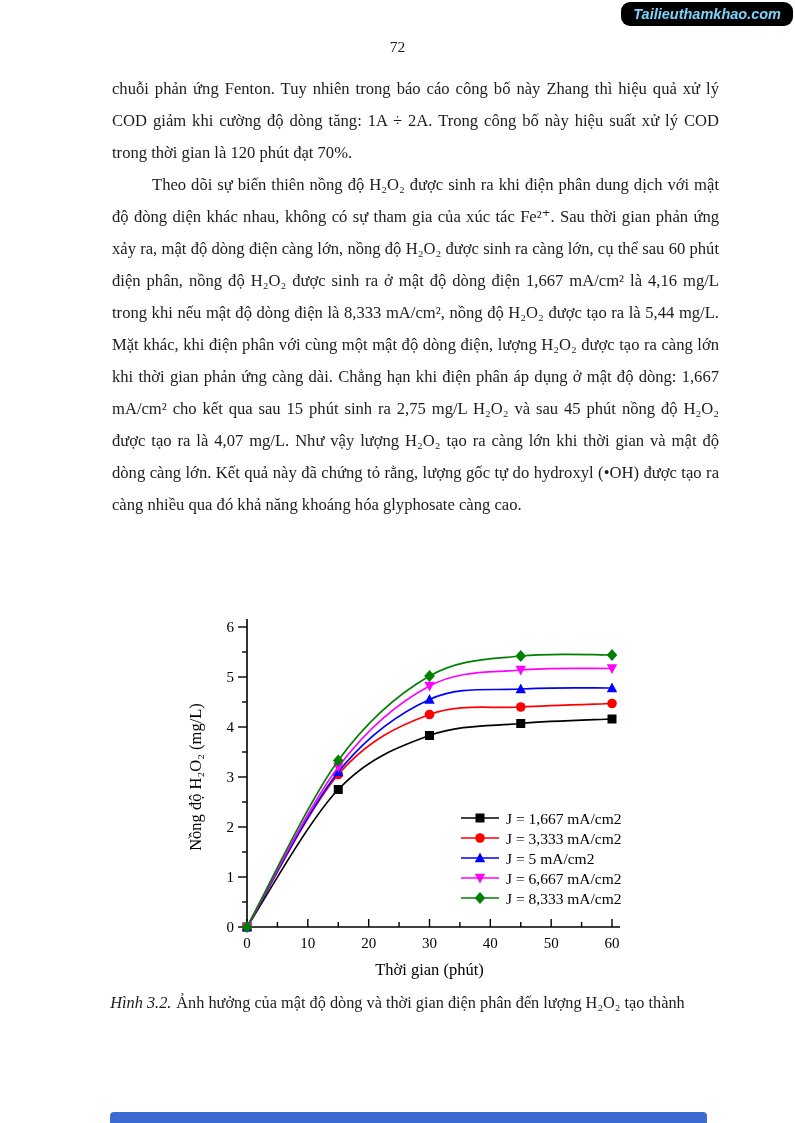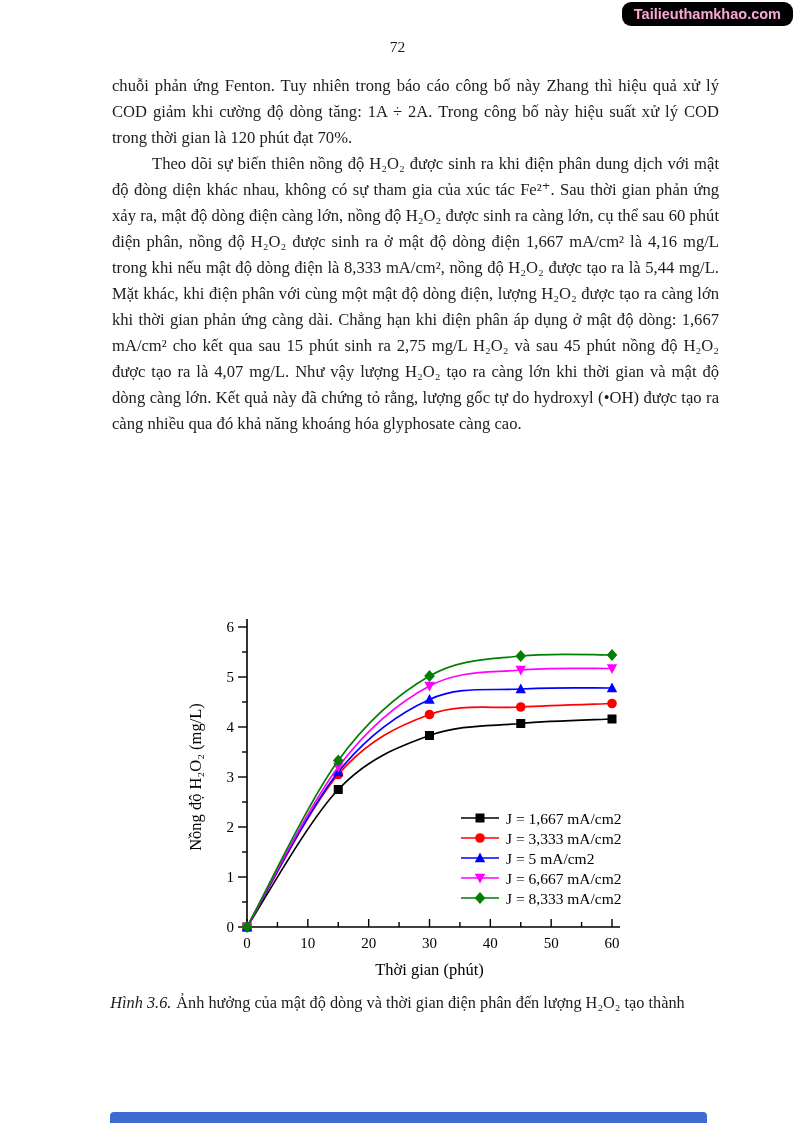--- a/index.html
+++ b/index.html
@@ -19,21 +19,21 @@
     font-family:"Liberation Sans","DejaVu Sans",sans-serif;
     font-weight:700;font-size:14.5px;line-height:18px;
     cursor:pointer;
   }
   .pagenum{
     position:absolute;top:38px;left:0;width:100%;
     text-align:center;font-size:15.5px;
   }
   .body-text{
     position:absolute;top:73px;left:112px;width:607px;
-    font-size:16.6px;line-height:26px;
+    font-size:16.6px;line-height:32px;
     text-align:justify;
   }
   .para{margin:0;padding:0;}
   .para.indent{text-indent:40px;}
   .chart-wrap{
     position:absolute;top:617px;left:185px;width:470px;height:370px;
   }
   .caption{
     position:absolute;top:990px;left:0;width:100%;
     text-align:center;font-size:16.3px;line-height:26px;
@@ -43,21 +43,21 @@
     position:absolute;bottom:0;left:110px;width:597px;height:11px;
     border-radius:4px 4px 0 0;
   }
   svg text{font-family:"Liberation Serif","DejaVu Serif",serif;fill:#000;}
 </style>
 </head>
 <body>
 
 <div class="page">
 
-  <div class="badge" style="background: rgb(0, 0, 0); color: #f9a8d4;">
+  <div class="badge" style="background: rgb(0, 0, 0); color: #7dd3fc; font-style: italic;">
     <span>Tailieuthamkhao.com</span>
   </div>
 
   <div class="pagenum">72</div>
 
   <div class="body-text">
     <p class="para">chuỗi phản ứng Fenton. Tuy nhiên trong báo cáo công bố này Zhang thì hiệu quả xử lý COD giảm khi cường độ dòng tăng: 1A ÷ 2A. Trong công bố này hiệu suất xử lý COD trong thời gian là 120 phút đạt 70%.</p>
     <p class="para indent">Theo dõi sự biến thiên nồng độ H₂O₂ được sinh ra khi điện phân dung dịch với mật độ đòng diện khác nhau, không có sự tham gia của xúc tác Fe²⁺. Sau thời gian phản ứng xảy ra, mật độ dòng điện càng lớn, nồng độ H₂O₂ được sinh ra càng lớn, cụ thể sau 60 phút điện phân, nồng độ H₂O₂ được sinh ra ở mật độ dòng điện 1,667 mA/cm² là 4,16 mg/L trong khi nếu mật độ dòng điện là 8,333 mA/cm², nồng độ H₂O₂ được tạo ra là 5,44 mg/L. Mặt khác, khi điện phân với cùng một mật độ dòng điện, lượng H₂O₂ được tạo ra càng lớn khi thời gian phản ứng càng dài. Chẳng hạn khi điện phân áp dụng ở mật độ dòng: 1,667 mA/cm² cho kết qua sau 15 phút sinh ra 2,75 mg/L H₂O₂ và sau 45 phút nồng độ H₂O₂ được tạo ra là 4,07 mg/L. Như vậy lượng H₂O₂ tạo ra càng lớn khi thời gian và mật độ dòng càng lớn. Kết quả này đã chứng tỏ rằng, lượng gốc tự do hydroxyl (•OH) được tạo ra càng nhiều qua đó khả năng khoáng hóa glyphosate càng cao.</p>
   </div>
 
@@ -148,18 +148,18 @@
         <line x1="276" y1="261" x2="314" y2="261" stroke="#ff00ff" stroke-width="1.7"></line>
         <polygon points="295,266.5 300.2,256.8 289.8,256.8" fill="#ff00ff"></polygon>
         <text x="321" y="266.5" font-size="15.5" text-anchor="start">J = 6,667 mA/cm2</text>
         <line x1="276" y1="281" x2="314" y2="281" stroke="#008000" stroke-width="1.7"></line>
         <polygon points="295,275 300.3,281 295,287 289.7,281" fill="#008000"></polygon>
         <text x="321" y="286.5" font-size="15.5" text-anchor="start">J = 8,333 mA/cm2</text>
       </svg>
   </div>
 
   <div class="caption">
-    <span class="cap-label">Hình 3.6.</span><span class="cap-text">Ảnh hưởng của mật độ dòng và thời gian điện phân đến lượng H₂O₂ tạo thành</span>
+    <span class="cap-label">Hình 3.2.</span><span class="cap-text">Ảnh hưởng của mật độ dòng và thời gian điện phân đến lượng H₂O₂ tạo thành</span>
   </div>
 
   <div class="footer-bar" style="background: rgb(61, 107, 210);"></div>
 
 </div>
 
 </body></html>

